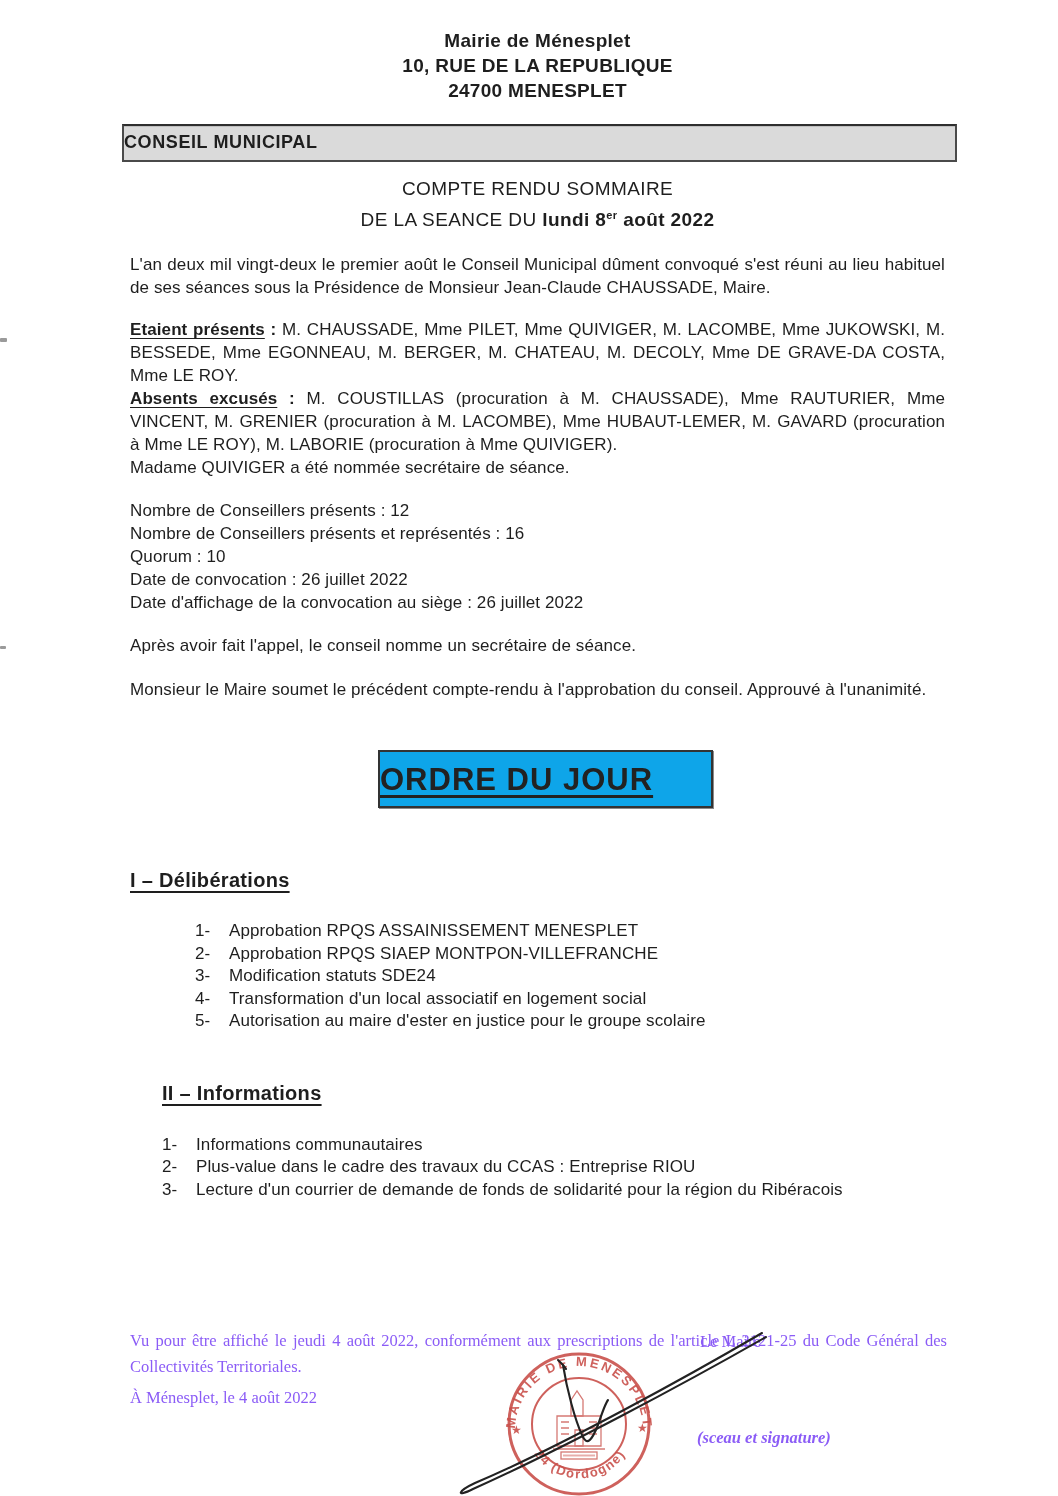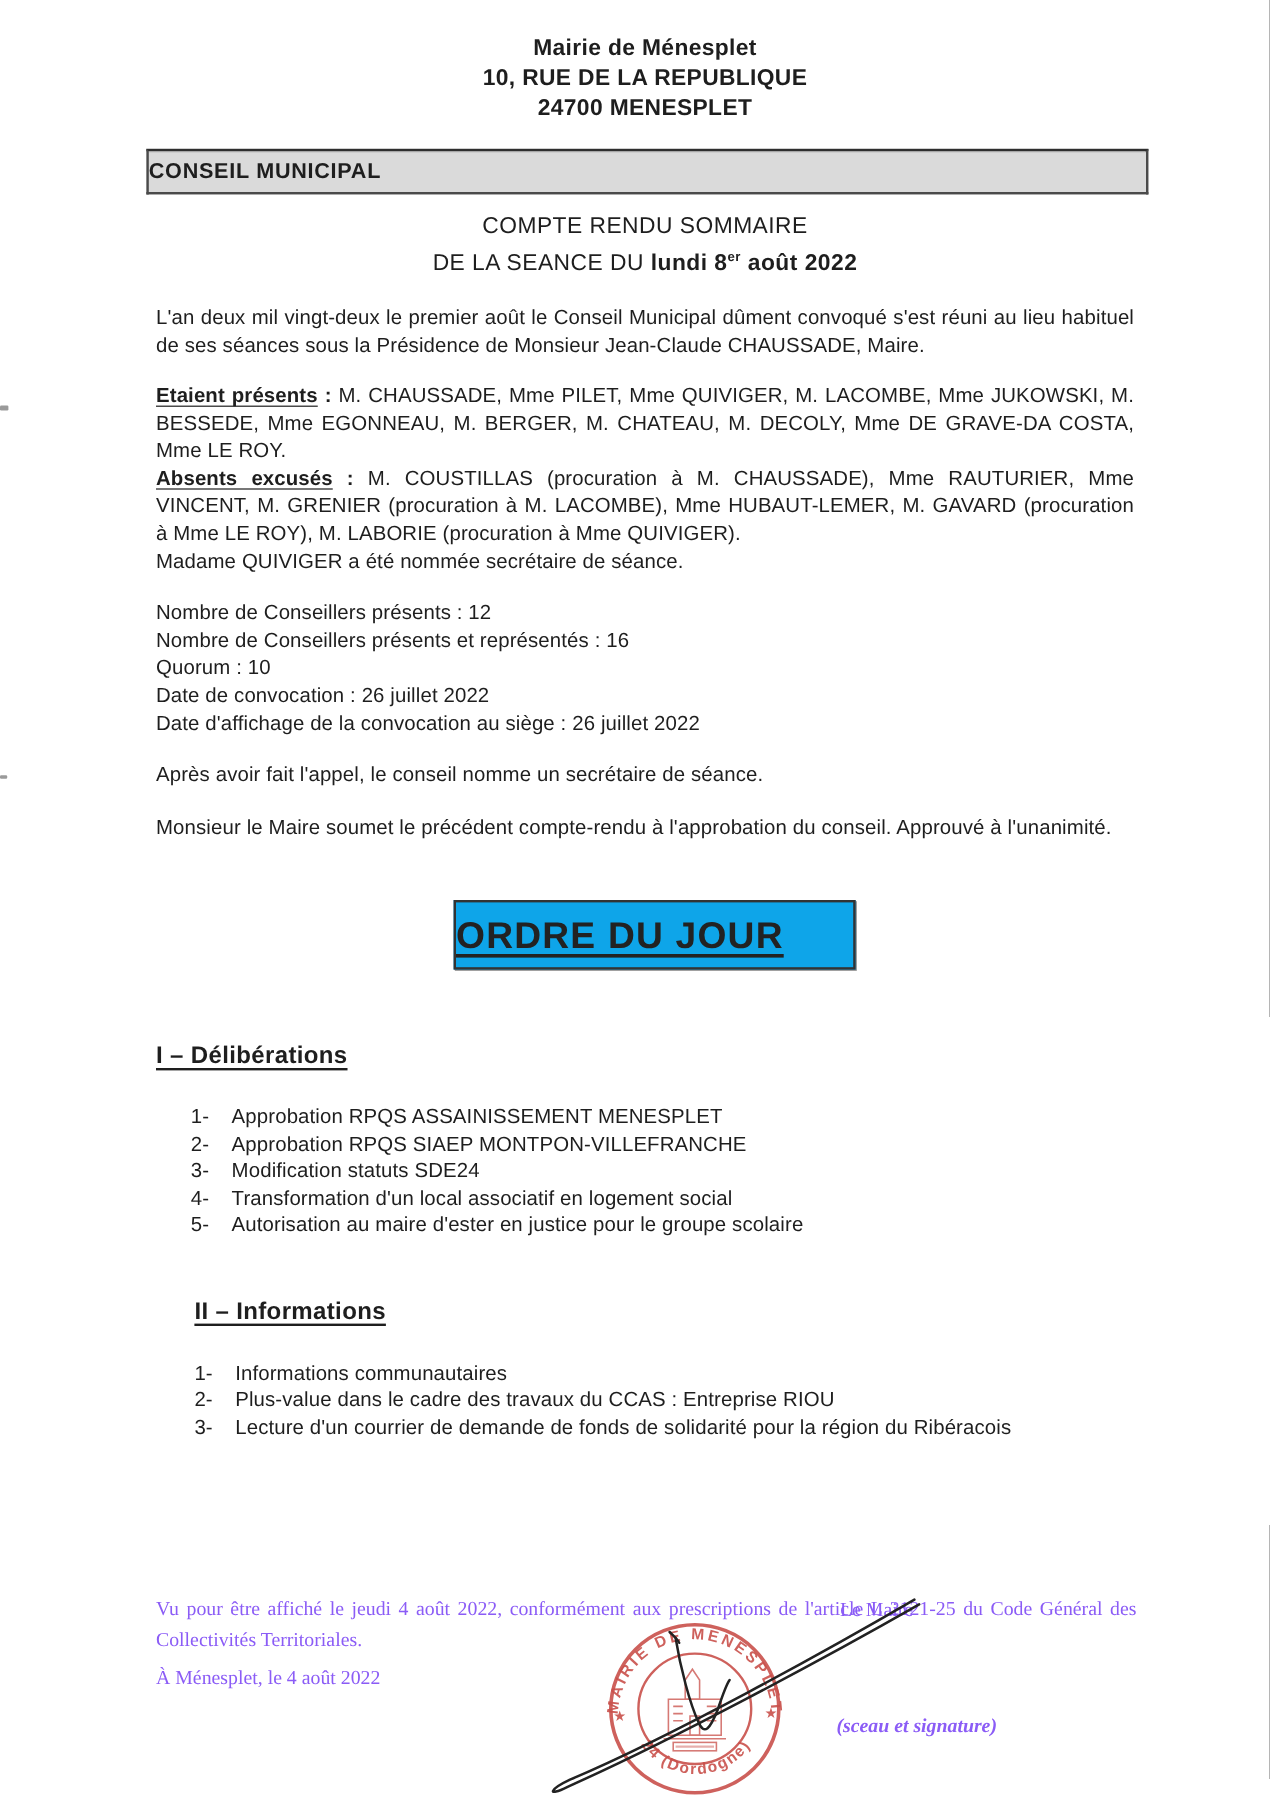--- a/index.html
+++ b/index.html
@@ -38,21 +38,21 @@
   .ordre-box span{
     font-size:31px;font-weight:bold;letter-spacing:1px;color:#222;
     text-decoration:underline;text-decoration-thickness:3px;text-underline-offset:5px;
   }
   
   .sec-title{
     font-size:20px;font-weight:bold;letter-spacing:.3px;
     text-decoration:underline;text-decoration-thickness:2px;text-underline-offset:4px;
   }
   .sec1-title{margin-top:61px;}
-  .sec1-items{margin:28px 0 0 29px;}
+  .sec1-items{margin:28px 0 0 65px;}
   .sec2-title{margin:49px 0 0 32px;}
   .sec2-items{margin:29px 0 0 32px;}
   .item{font-size:17px;line-height:22.5px;}
   .item .num{display:inline-block;width:34px;}
   
   .serif{font-family:"Liberation Serif", serif;color:#8b5cf6;}
   .legal{position:absolute;left:130px;top:1328px;width:817px;font-size:16.5px;line-height:26px;text-align:justify;}
   .place-date{position:absolute;left:130px;top:1388px;font-size:16.5px;}
   .le-maire{position:absolute;left:700px;top:1332px;font-size:16.5px;}
   .seal-note{position:absolute;left:697px;top:1428px;font-size:16.5px;font-weight:bold;font-style:italic;}

